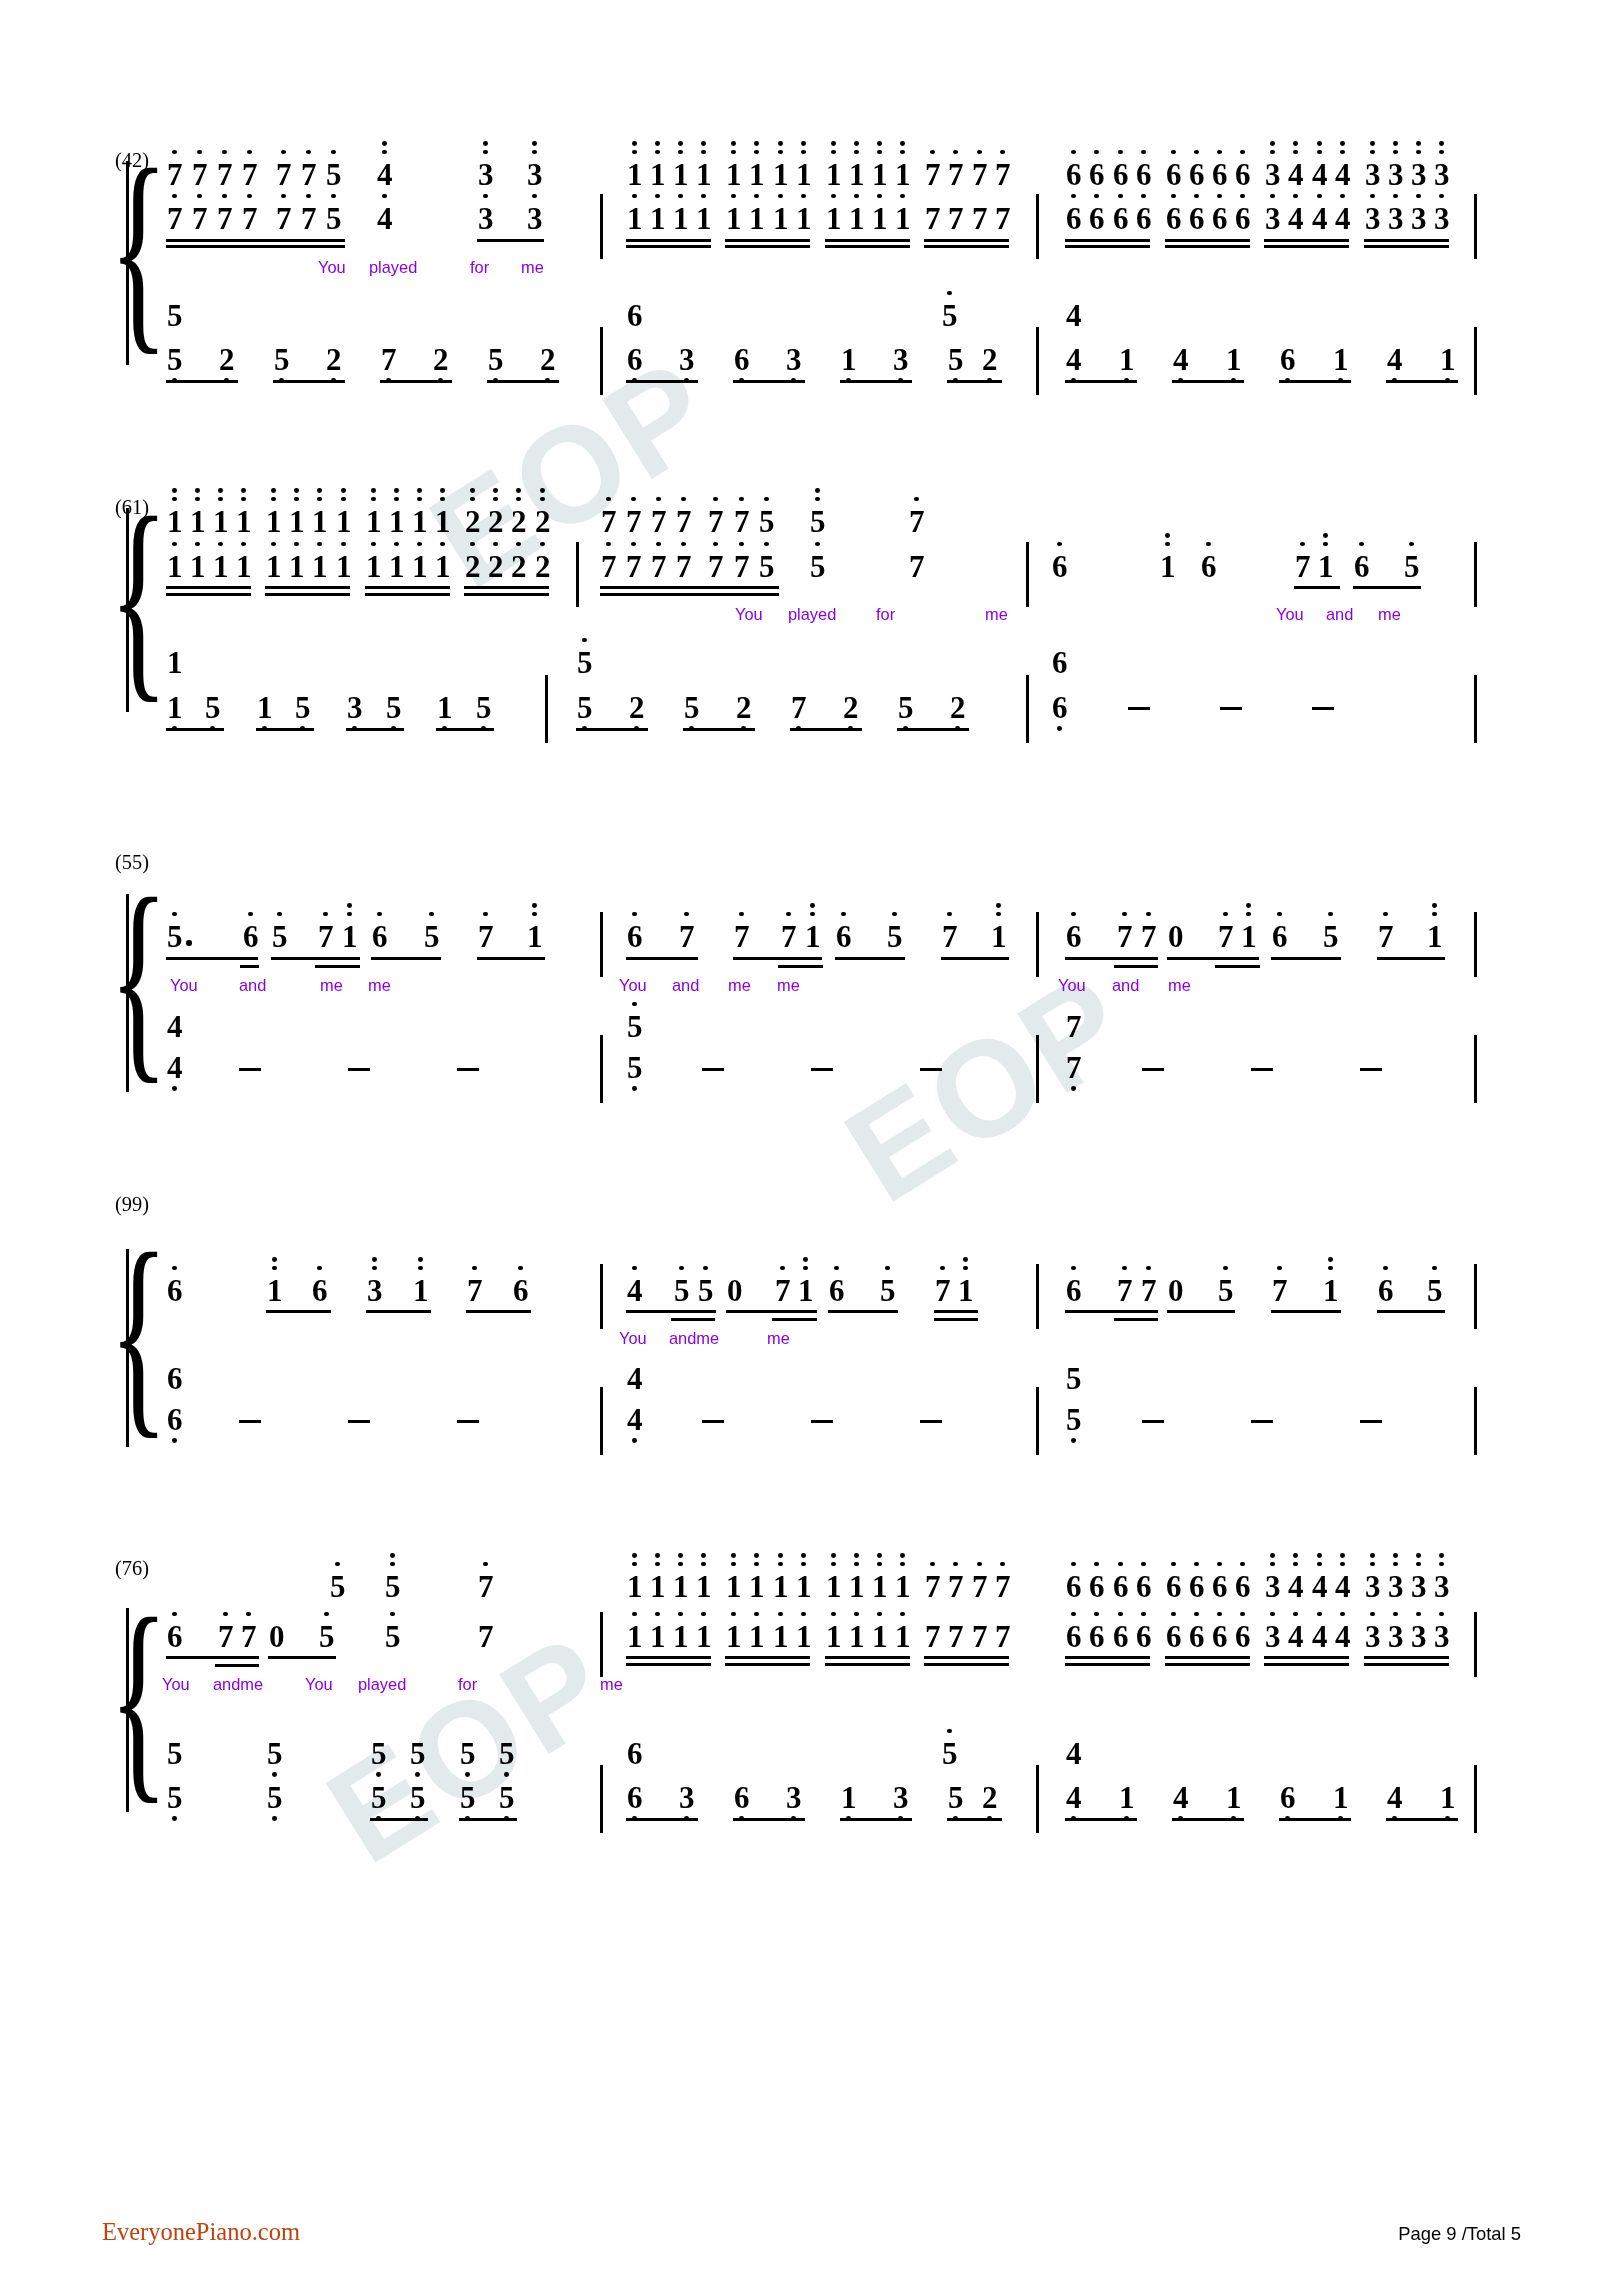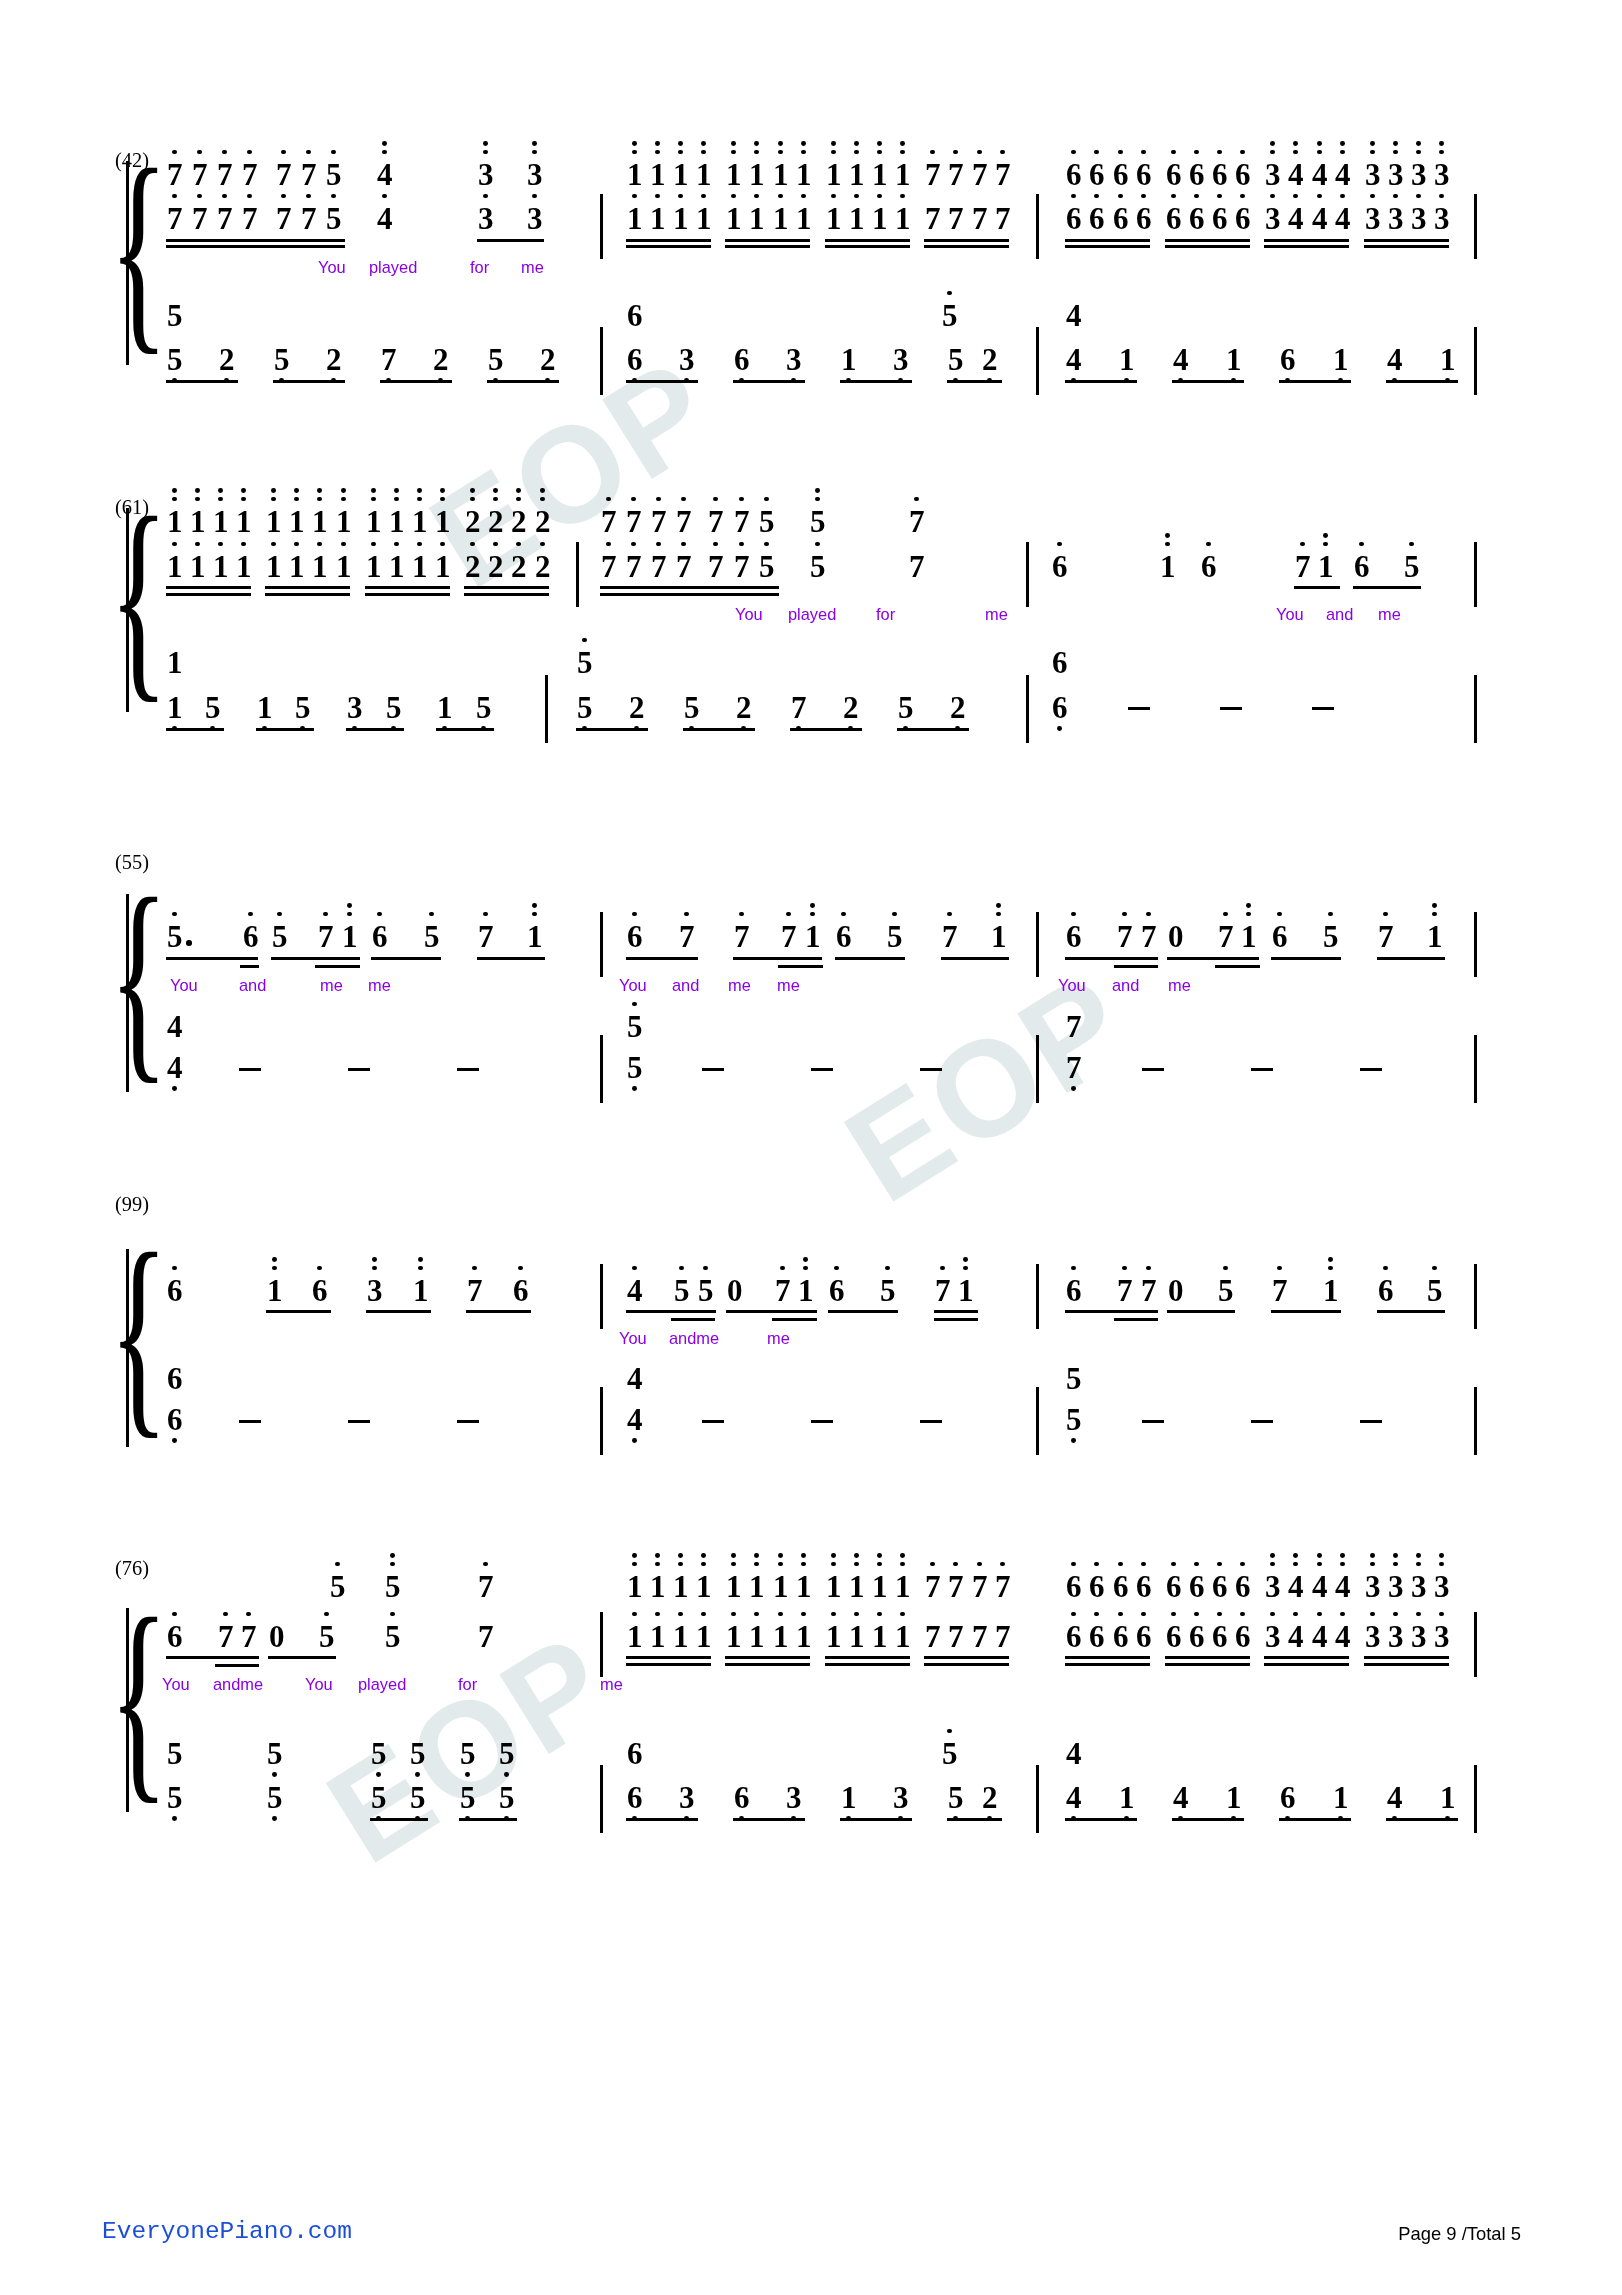--- a/index.html
+++ b/index.html
@@ -104,22 +104,22 @@
     font-family:"Liberation Sans", sans-serif;
     font-size:16.4px;
     color:#8a00e6;
     white-space:nowrap;
     z-index:5;
   }
 
   
   .footer-left {
     position:absolute; left:102px; top:2218px;
-    font-family:Liberation Mono, monospace;
-    font-size:24.5px; color:#1d4ed8;
+    font-family:Liberation Serif, serif;
+    font-size:24.5px; color:#c2410c;
   }
   .footer-right {
     position:absolute; right:102px; top:2223px;
     font-family:"Liberation Sans", sans-serif;
     font-size:18.4px; color:#000;
   }
 </style>
 </head>
 <body>
 

